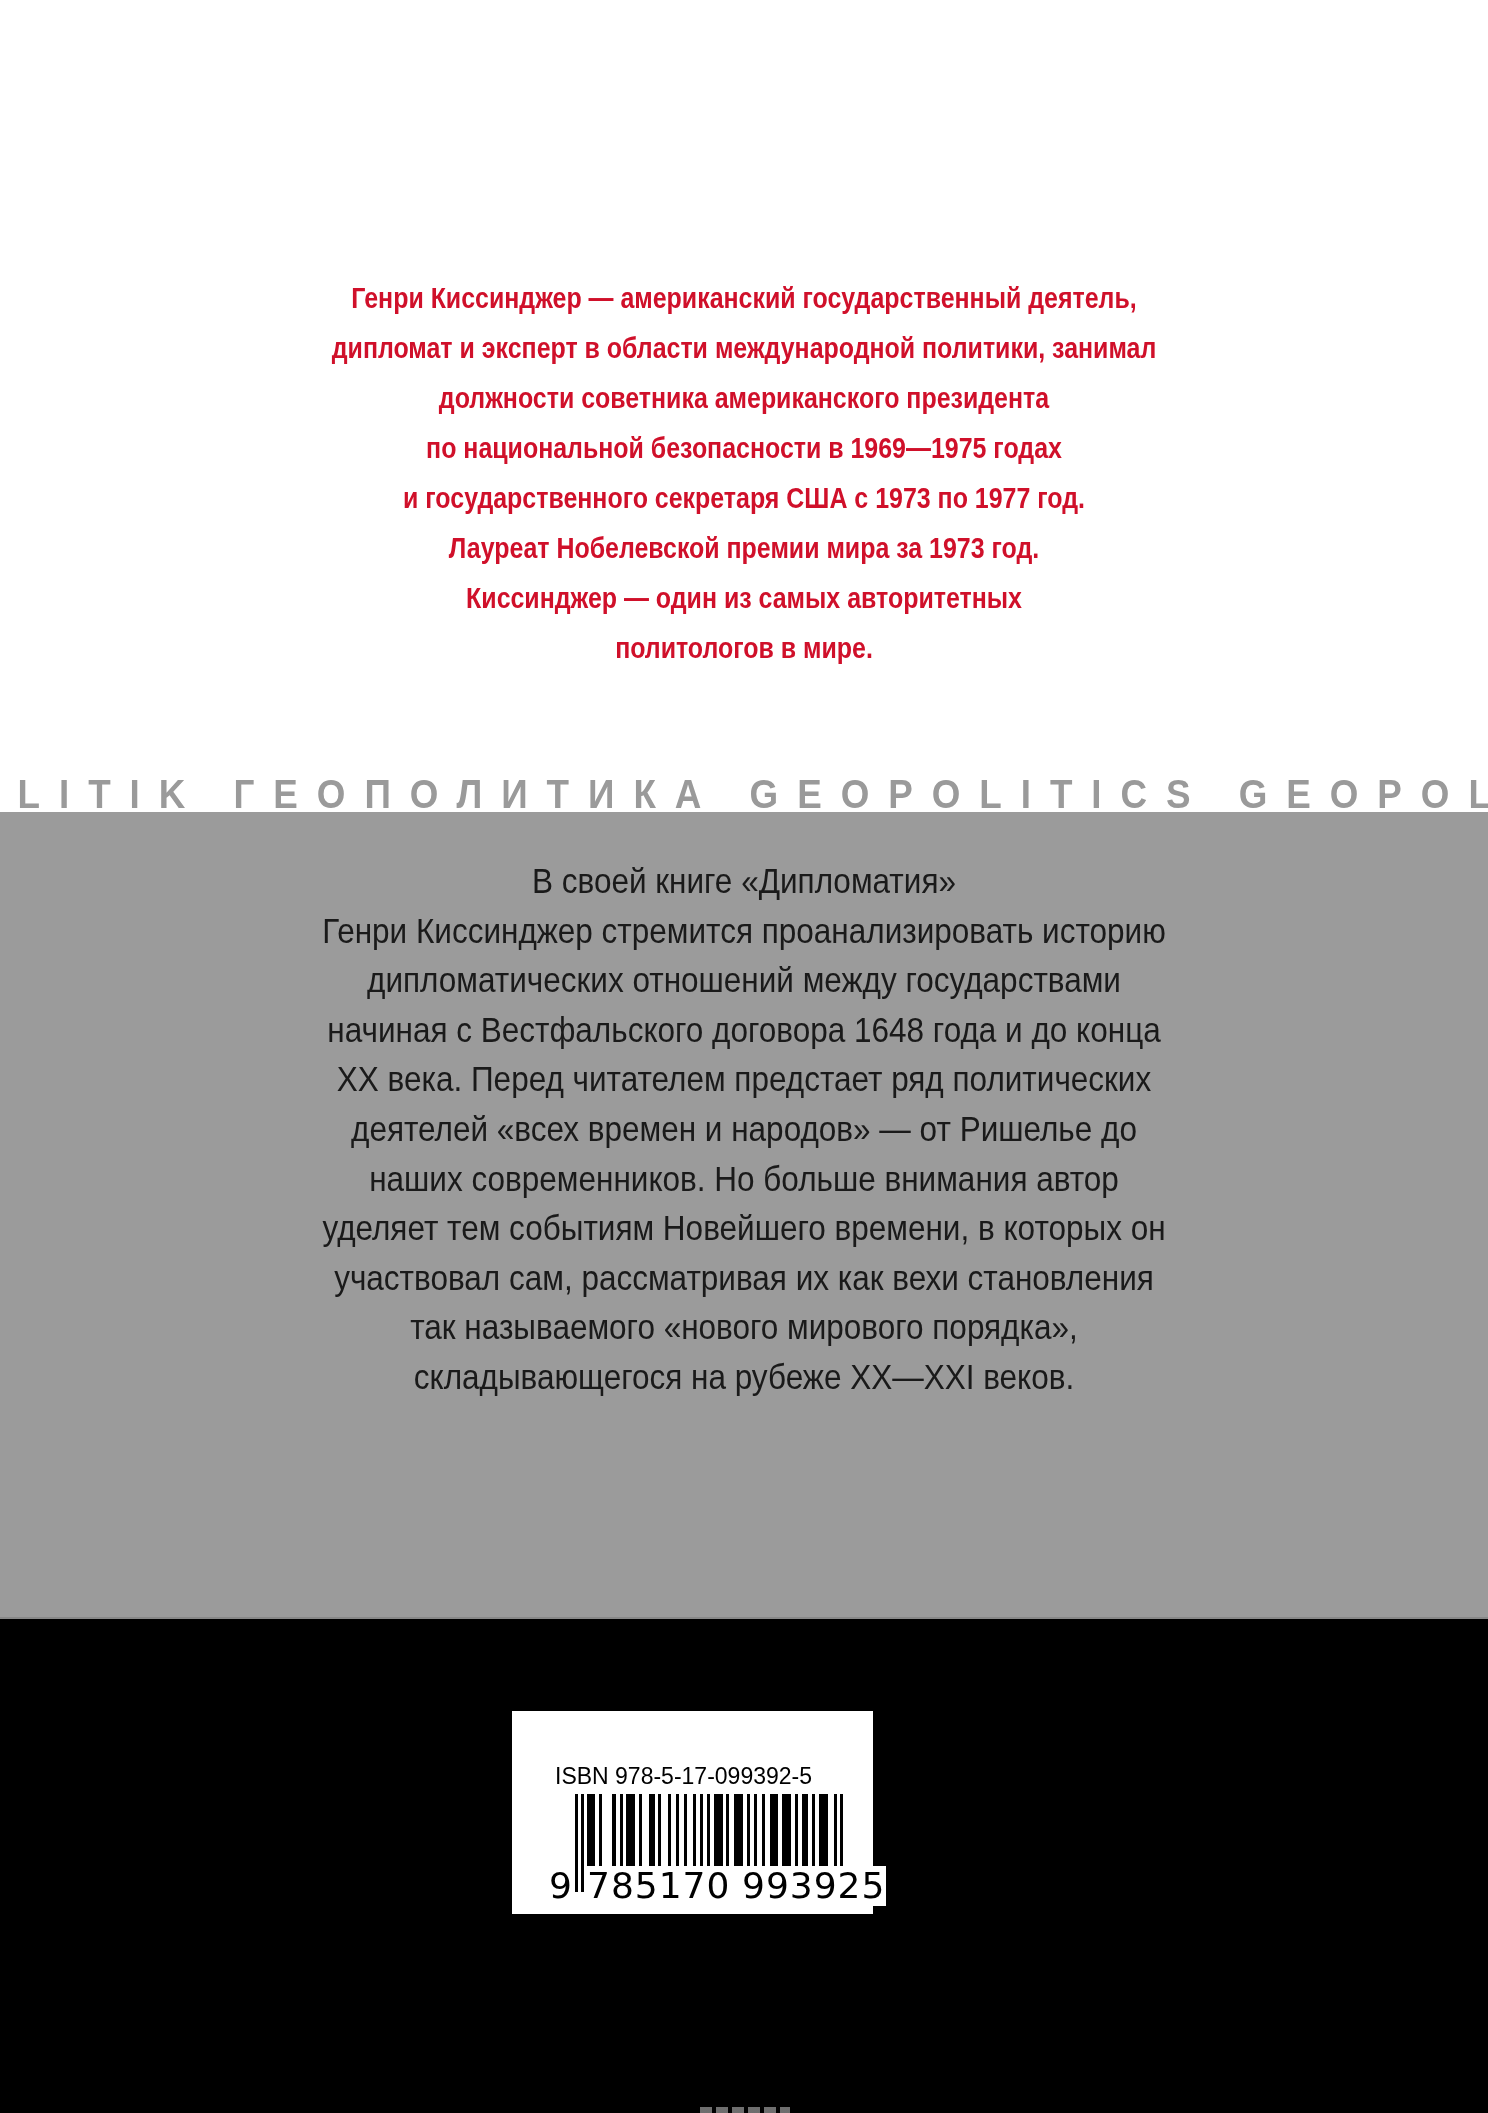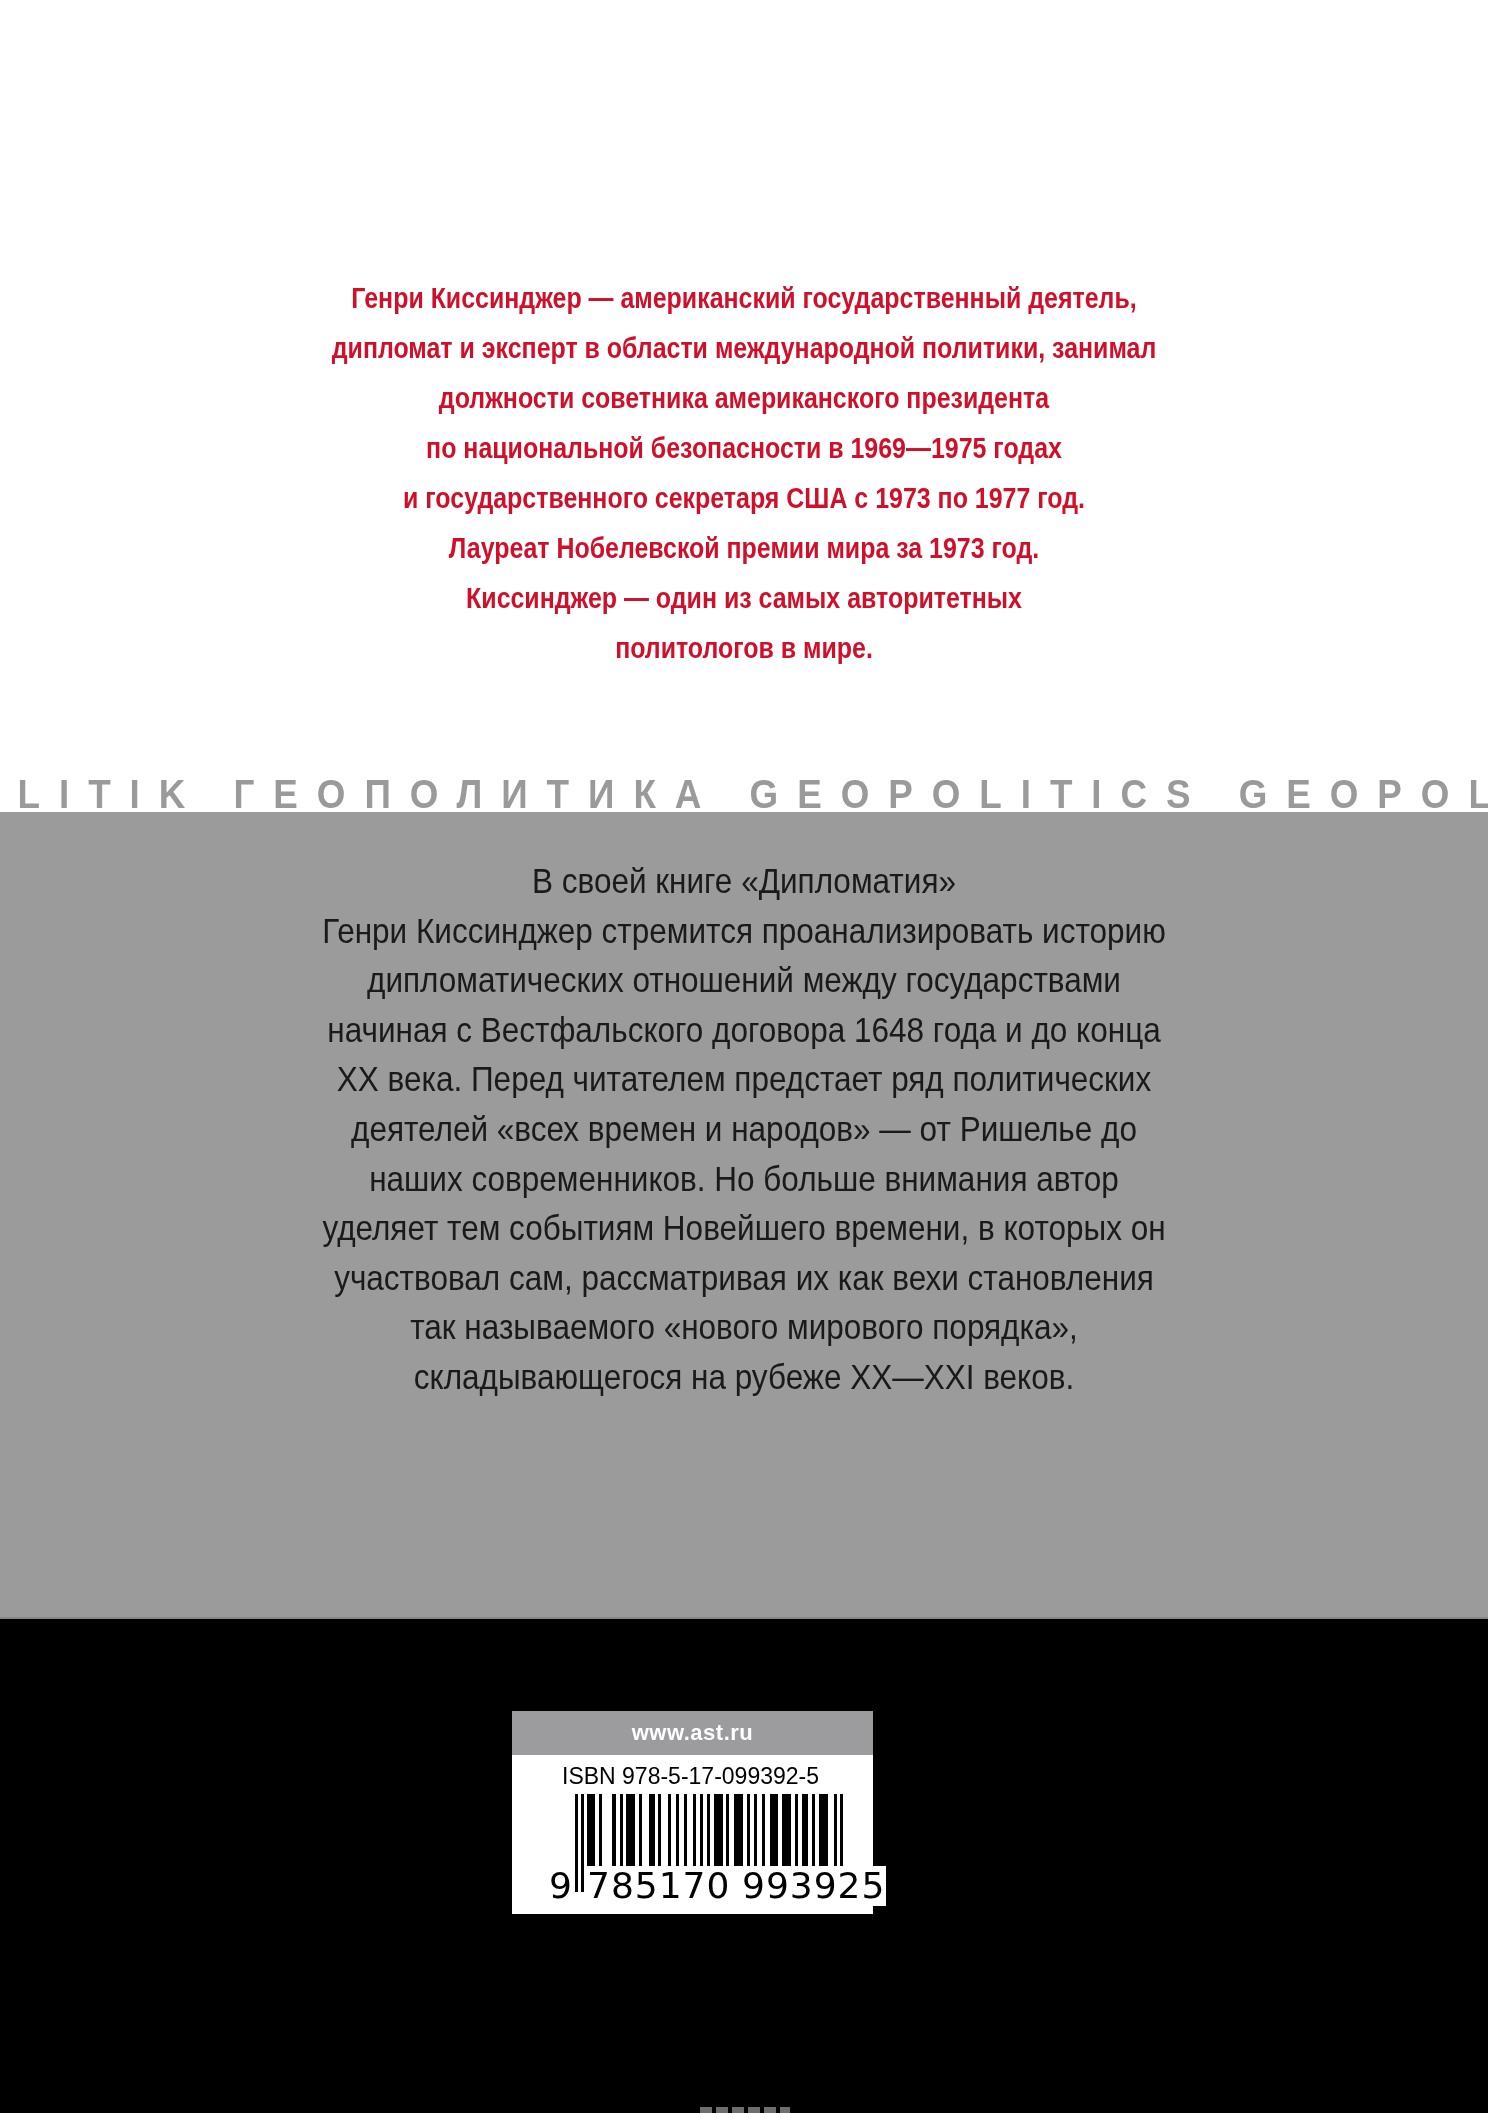--- a/index.html
+++ b/index.html
@@ -68,21 +68,21 @@
       background: #9c9c9f;
       color: #ffffff;
       font-family: "Liberation Sans", sans-serif;
       font-weight: bold;
       font-size: 22px;
       line-height: 44px;
       text-align: center;
       letter-spacing: 0.5px;
     }
     .isbn-text {
-      position: absolute; left: 50px; top: 50px;
+      position: absolute; left: 43px; top: 50px;
       color: #000;
       font-family: "Liberation Sans", sans-serif;
       font-size: 23px;
       line-height: 30px;
       white-space: nowrap;
     }
     .barcode-svg {
       position: absolute; left: 0; top: 83px; width: 361px; height: 110px;
     }
     .barcode-digits {
@@ -134,21 +134,20 @@
   <span class="annotation-line">участвовал сам, рассматривая их как вехи становления</span>
   <span class="annotation-line">так называемого  «нового мирового порядка»,</span>
   <span class="annotation-line">складывающегося на рубеже XX—XXI веков.</span>
 </div>
 
 <div class="black-band">
   <div class="bottom-hint" style="top:488px;"></div>
 </div>
 
 <div class="barcode-box">
-  <div class="barcode-header">www.ast.ru</div>
   <div class="isbn-text">ISBN 978-5-17-099392-5</div>
   <svg class="barcode-svg" viewBox="0 0 361 110" preserveAspectRatio="none">
     <g fill="#000">
 
       <rect x="63" y="0" width="3" height="98"></rect>
       <rect x="69" y="0" width="3" height="98"></rect>
 
       <rect x="75" y="0" width="8" height="72"></rect>
       <rect x="87" y="0" width="3" height="72"></rect>
       <rect x="100" y="0" width="4" height="72"></rect>

